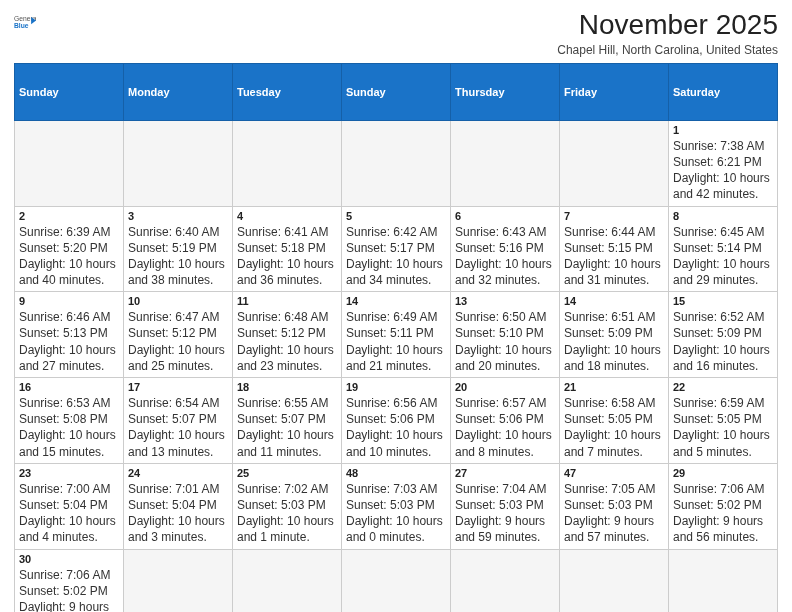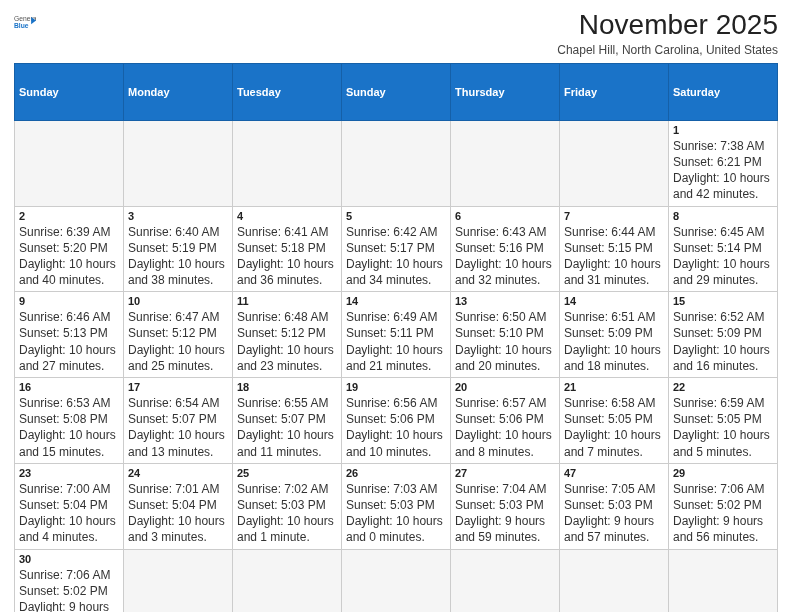--- a/index.html
+++ b/index.html
@@ -233,21 +233,21 @@
           </td>
           <td>
             <div class="day-number">24</div>
             <div class="day-info">Sunrise: 7:01 AM<br>Sunset: 5:04 PM<br>Daylight: 10 hours and 3 minutes.</div>
           </td>
           <td>
             <div class="day-number">25</div>
             <div class="day-info">Sunrise: 7:02 AM<br>Sunset: 5:03 PM<br>Daylight: 10 hours and 1 minute.</div>
           </td>
           <td>
-            <div class="day-number">26</div>
+            <div class="day-number">48</div>
             <div class="day-info">Sunrise: 7:03 AM<br>Sunset: 5:03 PM<br>Daylight: 10 hours and 0 minutes.</div>
           </td>
           <td>
             <div class="day-number">27</div>
             <div class="day-info">Sunrise: 7:04 AM<br>Sunset: 5:03 PM<br>Daylight: 9 hours and 59 minutes.</div>
           </td>
           <td>
             <div class="day-number">47</div>
             <div class="day-info">Sunrise: 7:05 AM<br>Sunset: 5:03 PM<br>Daylight: 9 hours and 57 minutes.</div>
           </td>

